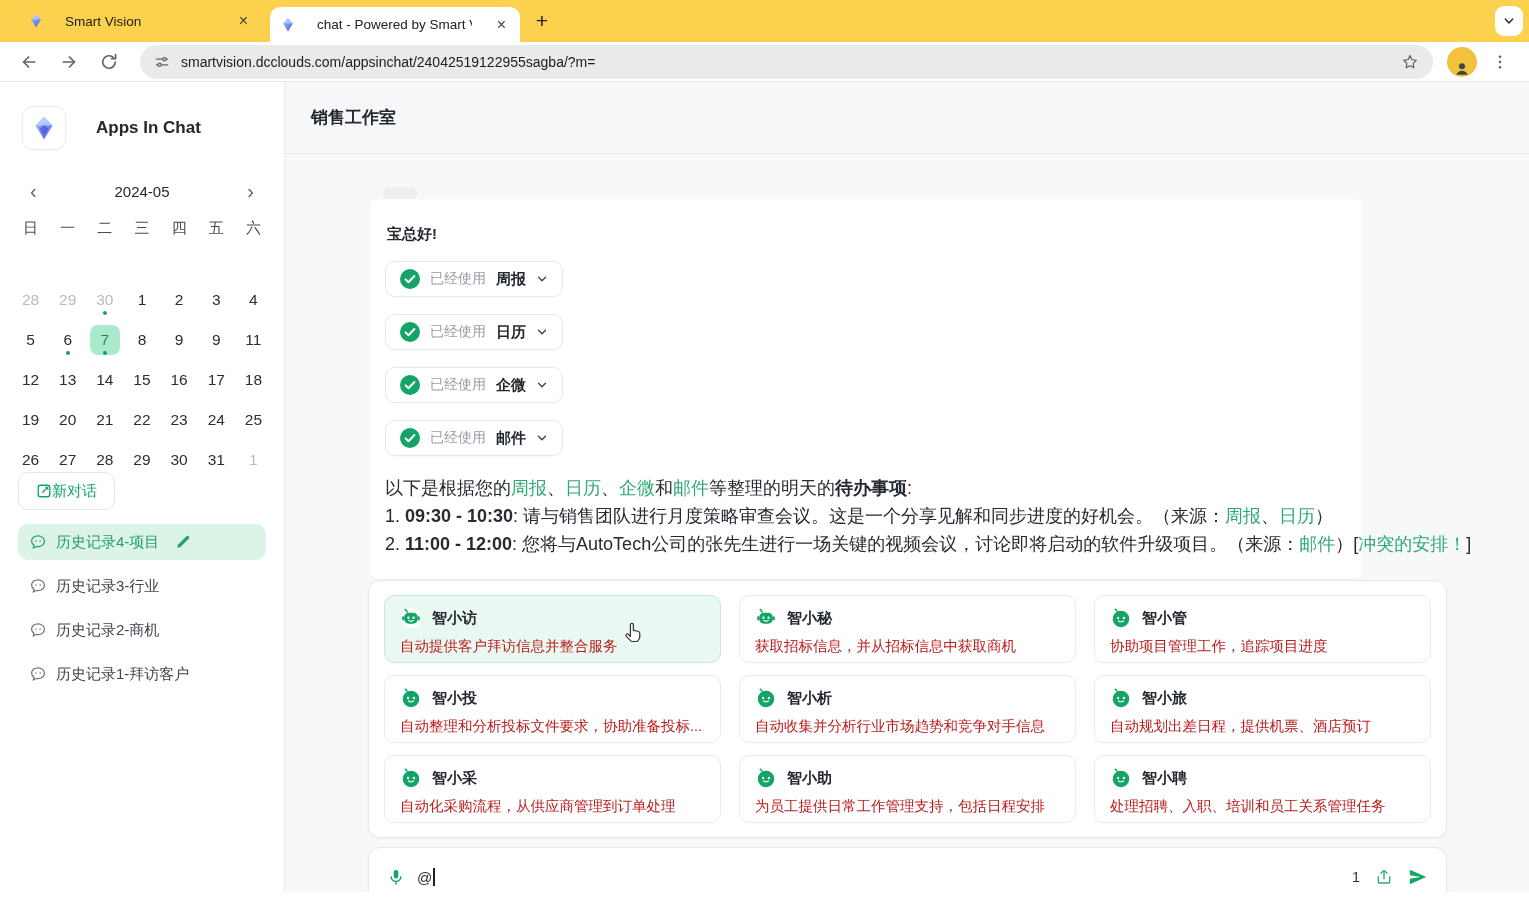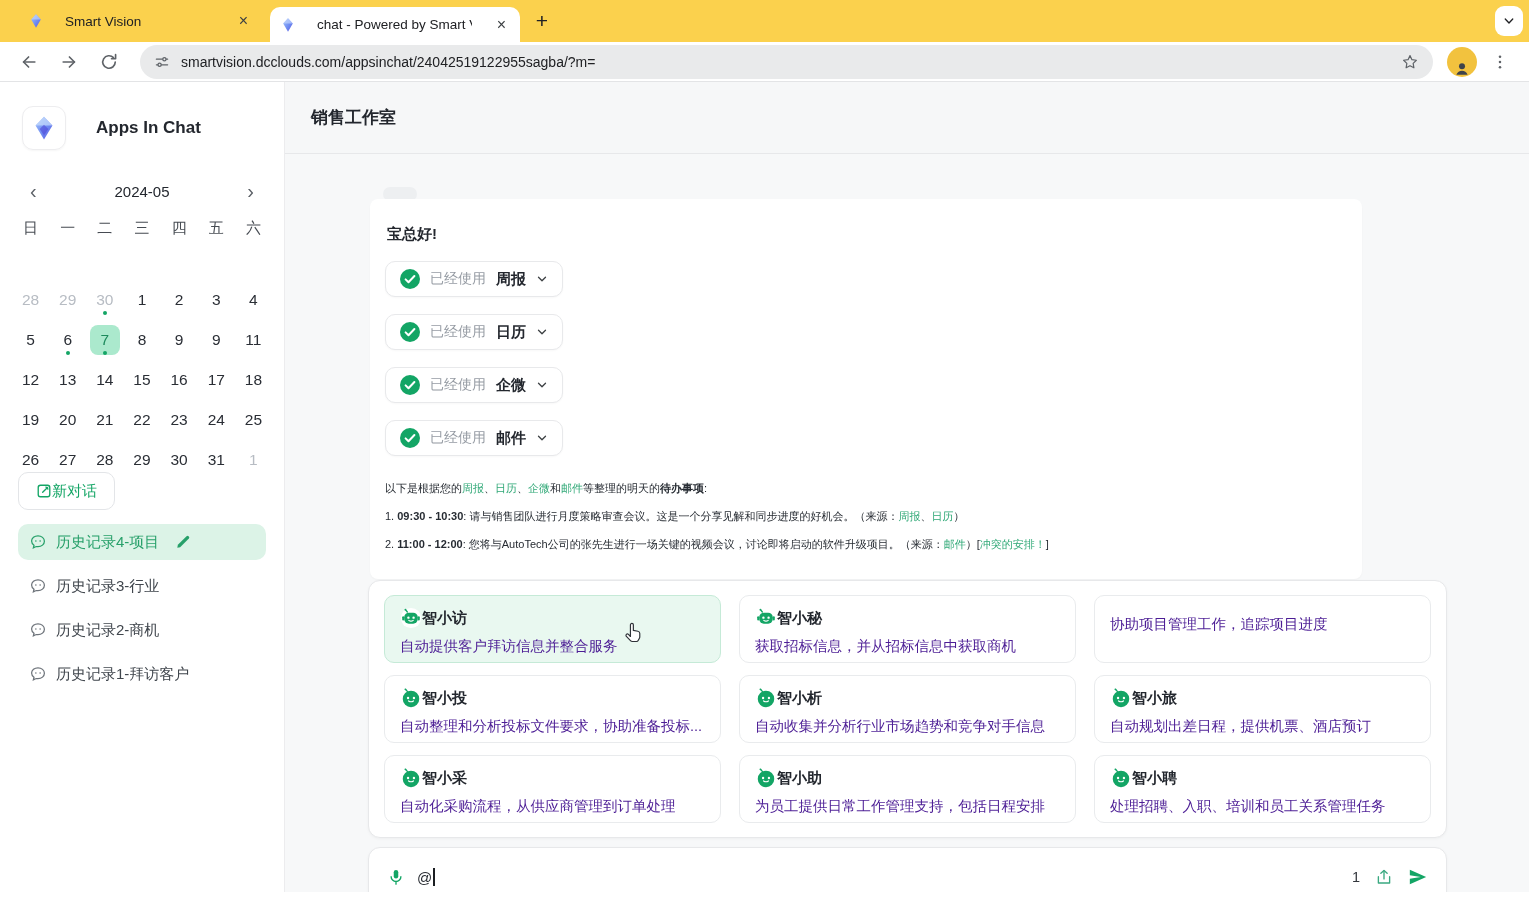--- a/index.html
+++ b/index.html
@@ -61,31 +61,31 @@
   .content{position:relative;height:738px;overflow:hidden;}
 
   .bubble-tail{position:absolute;left:98px;top:33px;width:34px;height:14px;border-radius:7px;background:#edeff1;}
   .message-card{position:absolute;left:85px;top:45px;width:992px;height:380px;background:#fff;border-radius:8px;padding:14px 18px 0 15px;box-shadow:0 1px 2px rgba(0,0,0,.03);}
   .greeting{font-size:15px;font-weight:bold;color:var(--text-dark);margin:12px 0 0 2px;}
   .pills{margin-top:17px;display:flex;flex-direction:column;align-items:flex-start;gap:17px;}
   .pill{height:36px;display:inline-flex;align-items:center;gap:10px;padding:0 14px;border:1px solid #e8e9eb;border-radius:10px;background:#fff;box-shadow:0 1px 2px rgba(0,0,0,.03);}
   .pill-prefix{font-size:14px;color:var(--text-gray);}
   .pill-name{font-size:15px;font-weight:bold;color:var(--text-dark);}
   .msg-lines{margin-top:18px;}
-  .msg-line{font-size:11px;line-height:28px;color:#262b32;white-space:nowrap;}
+  .msg-line{font-size:18px;line-height:28px;color:#262b32;white-space:nowrap;}
   .seg-link{color:var(--link-green);cursor:pointer;}
   .seg-bold{font-weight:bold;}
 
   .agents-panel{position:absolute;left:83px;top:426px;width:1079px;height:258px;background:#fff;border:1px solid var(--border-gray);border-radius:12px;padding:14px 15px;box-shadow:0 1px 3px rgba(0,0,0,.04);}
   .agent-grid{display:grid;grid-template-columns:repeat(3,1fr);gap:12px 18px;height:100%;}
   .agent-card{border:1px solid #e9ebed;border-radius:10px;background:#fff;padding:11px 15px;overflow:hidden;cursor:pointer;}
   .agent-card.active{background:var(--light-green-bg);border-color:#c5ead7;}
-  .agent-head{display:flex;align-items:center;}
+  .agent-head{display:flex;align-items:center;gap:10px;}
   .agent-name{font-size:15px;font-weight:bold;color:var(--text-dark);}
-  .agent-desc{margin-top:8px;font-size:14.5px;color:#4c1d95;white-space:nowrap;overflow:hidden;}
+  .agent-desc{margin-top:8px;font-size:14.5px;color:#b91c1c;white-space:nowrap;overflow:hidden;}
 
   .cursor-hand{position:absolute;left:337px;top:468px;width:22px;height:22px;z-index:5;pointer-events:none;}
 
   .input-bar{position:absolute;left:83px;top:693px;width:1079px;height:60px;background:#fff;border:1px solid var(--border-gray);border-radius:12px;display:flex;align-items:center;padding:0 18px;gap:12px;box-shadow:0 1px 3px rgba(0,0,0,.04);}
   .input-text{font-size:15px;color:#2a2e34;display:flex;align-items:center;}
   .caret{display:inline-block;width:1.5px;height:18px;background:#1b1e22;margin-left:1px;animation:blink 1.1s steps(1) infinite;}
   @keyframes blink{50%{opacity:0;}}
   .input-right{margin-left:auto;display:flex;align-items:center;gap:15px;}
   .page-count{font-size:14.5px;color:#33373d;}
 
@@ -470,20 +470,31 @@
                   <rect x="19.4" y="10" width="2.2" height="4.6" rx="1.1" fill="var(--accent-green)"></rect>
                   <circle cx="9.2" cy="11.6" r="1.3" fill="#fff"></circle>
                   <circle cx="14.8" cy="11.6" r="1.3" fill="#fff"></circle>
                   <path d="M9.6 14.6q2.4 1.7 4.8 0" stroke="#fff" stroke-width="1.3" fill="none" stroke-linecap="round"></path>
                 </svg>
                 <span class="agent-name">智小秘</span>
               </div>
               <div class="agent-desc">获取招标信息，并从招标信息中获取商机</div>
             </div>
             <div class="agent-card">
+              <div class="agent-head">
+                <svg class="ic22" viewBox="0 0 24 24">
+                  <line x1="8" y1="4.8" x2="6.2" y2="2.8" stroke="var(--accent-green)" stroke-width="1.5" stroke-linecap="round"></line>
+                  <circle cx="5.9" cy="2.5" r="1" fill="var(--accent-green)"></circle>
+                  <circle cx="12" cy="13" r="9" fill="var(--accent-green)"></circle>
+                  <circle cx="8.8" cy="12" r="1.3" fill="#fff"></circle>
+                  <circle cx="15.2" cy="12" r="1.3" fill="#fff"></circle>
+                  <path d="M9.3 15.2q2.7 1.8 5.4 0" stroke="#fff" stroke-width="1.3" fill="none" stroke-linecap="round"></path>
+                </svg>
+                <span class="agent-name">智小管</span>
+              </div>
               <div class="agent-desc">协助项目管理工作，追踪项目进度</div>
             </div>
             <div class="agent-card">
               <div class="agent-head">
                 <svg class="ic22" viewBox="0 0 24 24">
                   <line x1="8" y1="4.8" x2="6.2" y2="2.8" stroke="var(--accent-green)" stroke-width="1.5" stroke-linecap="round"></line>
                   <circle cx="5.9" cy="2.5" r="1" fill="var(--accent-green)"></circle>
                   <circle cx="12" cy="13" r="9" fill="var(--accent-green)"></circle>
                   <circle cx="8.8" cy="12" r="1.3" fill="#fff"></circle>
                   <circle cx="15.2" cy="12" r="1.3" fill="#fff"></circle>

